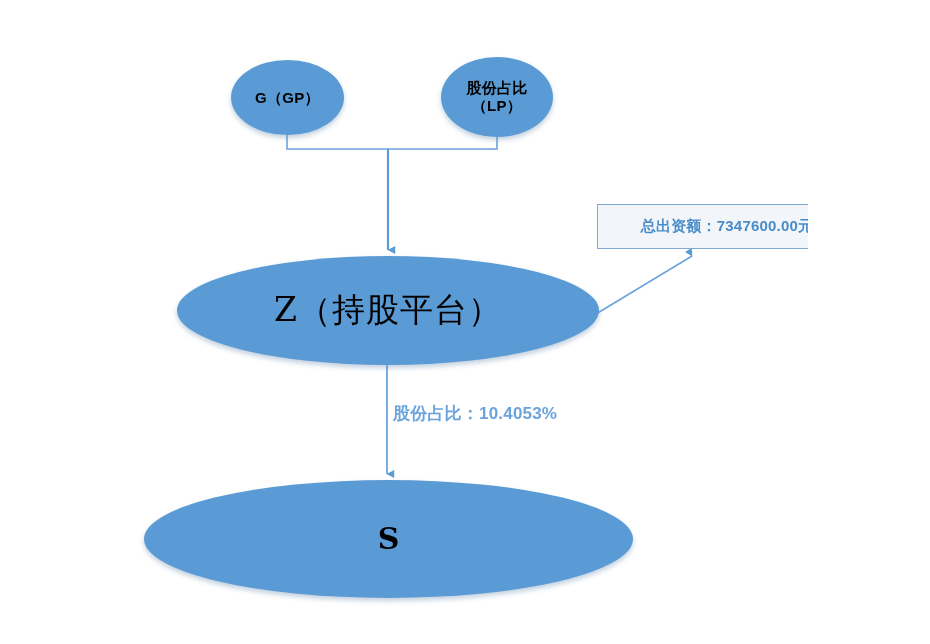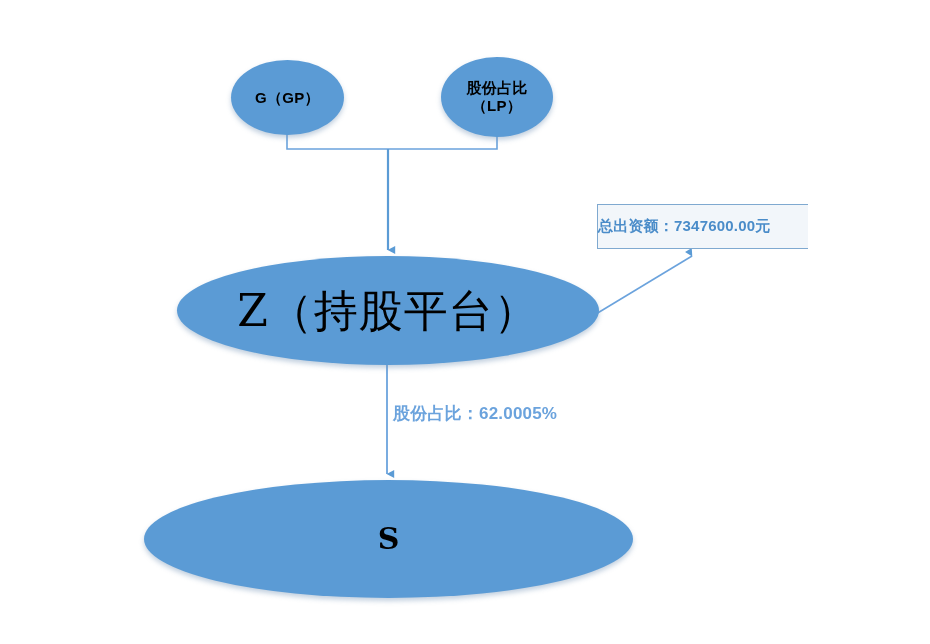--- a/index.html
+++ b/index.html
@@ -60,21 +60,21 @@
     left: 441px;
     top: 57px;
     width: 112px;
     height: 80px;
   }
   #node-platform {
     left: 177px;
     top: 256px;
     width: 422px;
     height: 109px;
-    font-size: 44px;
+    font-size: 33px;
     letter-spacing: 1px;
   }
   #node-company {
     left: 144px;
     top: 480px;
     width: 489px;
     height: 118px;
     font-size: 30px;
     font-weight: bold;
   }
@@ -83,20 +83,21 @@
     position: absolute;
     left: 597px;
     top: 204px;
     width: 260px;
     height: 45px;
     background: #f2f6fa;
     border: 1px solid #7fa9d0;
     box-sizing: border-box;
     display: flex;
     align-items: center;
+    justify-content: center;
     color: #4a8cc9;
     font-family: "Liberation Sans", sans-serif;
     font-weight: bold;
     font-size: 15px;
     letter-spacing: 0.2px;
   }
   
   #label-share-ratio {
     position: absolute;
     left: 393px;
@@ -155,16 +156,16 @@
 
   <div class="node node-serif" id="node-company">
     <span>S</span>
   </div>
 
   <div id="callout-capital">
     <span>总出资额：7347600.00元</span>
   </div>
 
   <div id="label-share-ratio">
-    <span>股份占比：62.0005%</span>
+    <span>股份占比：10.4053%</span>
   </div>
 
 </div>
 
 </body></html>

